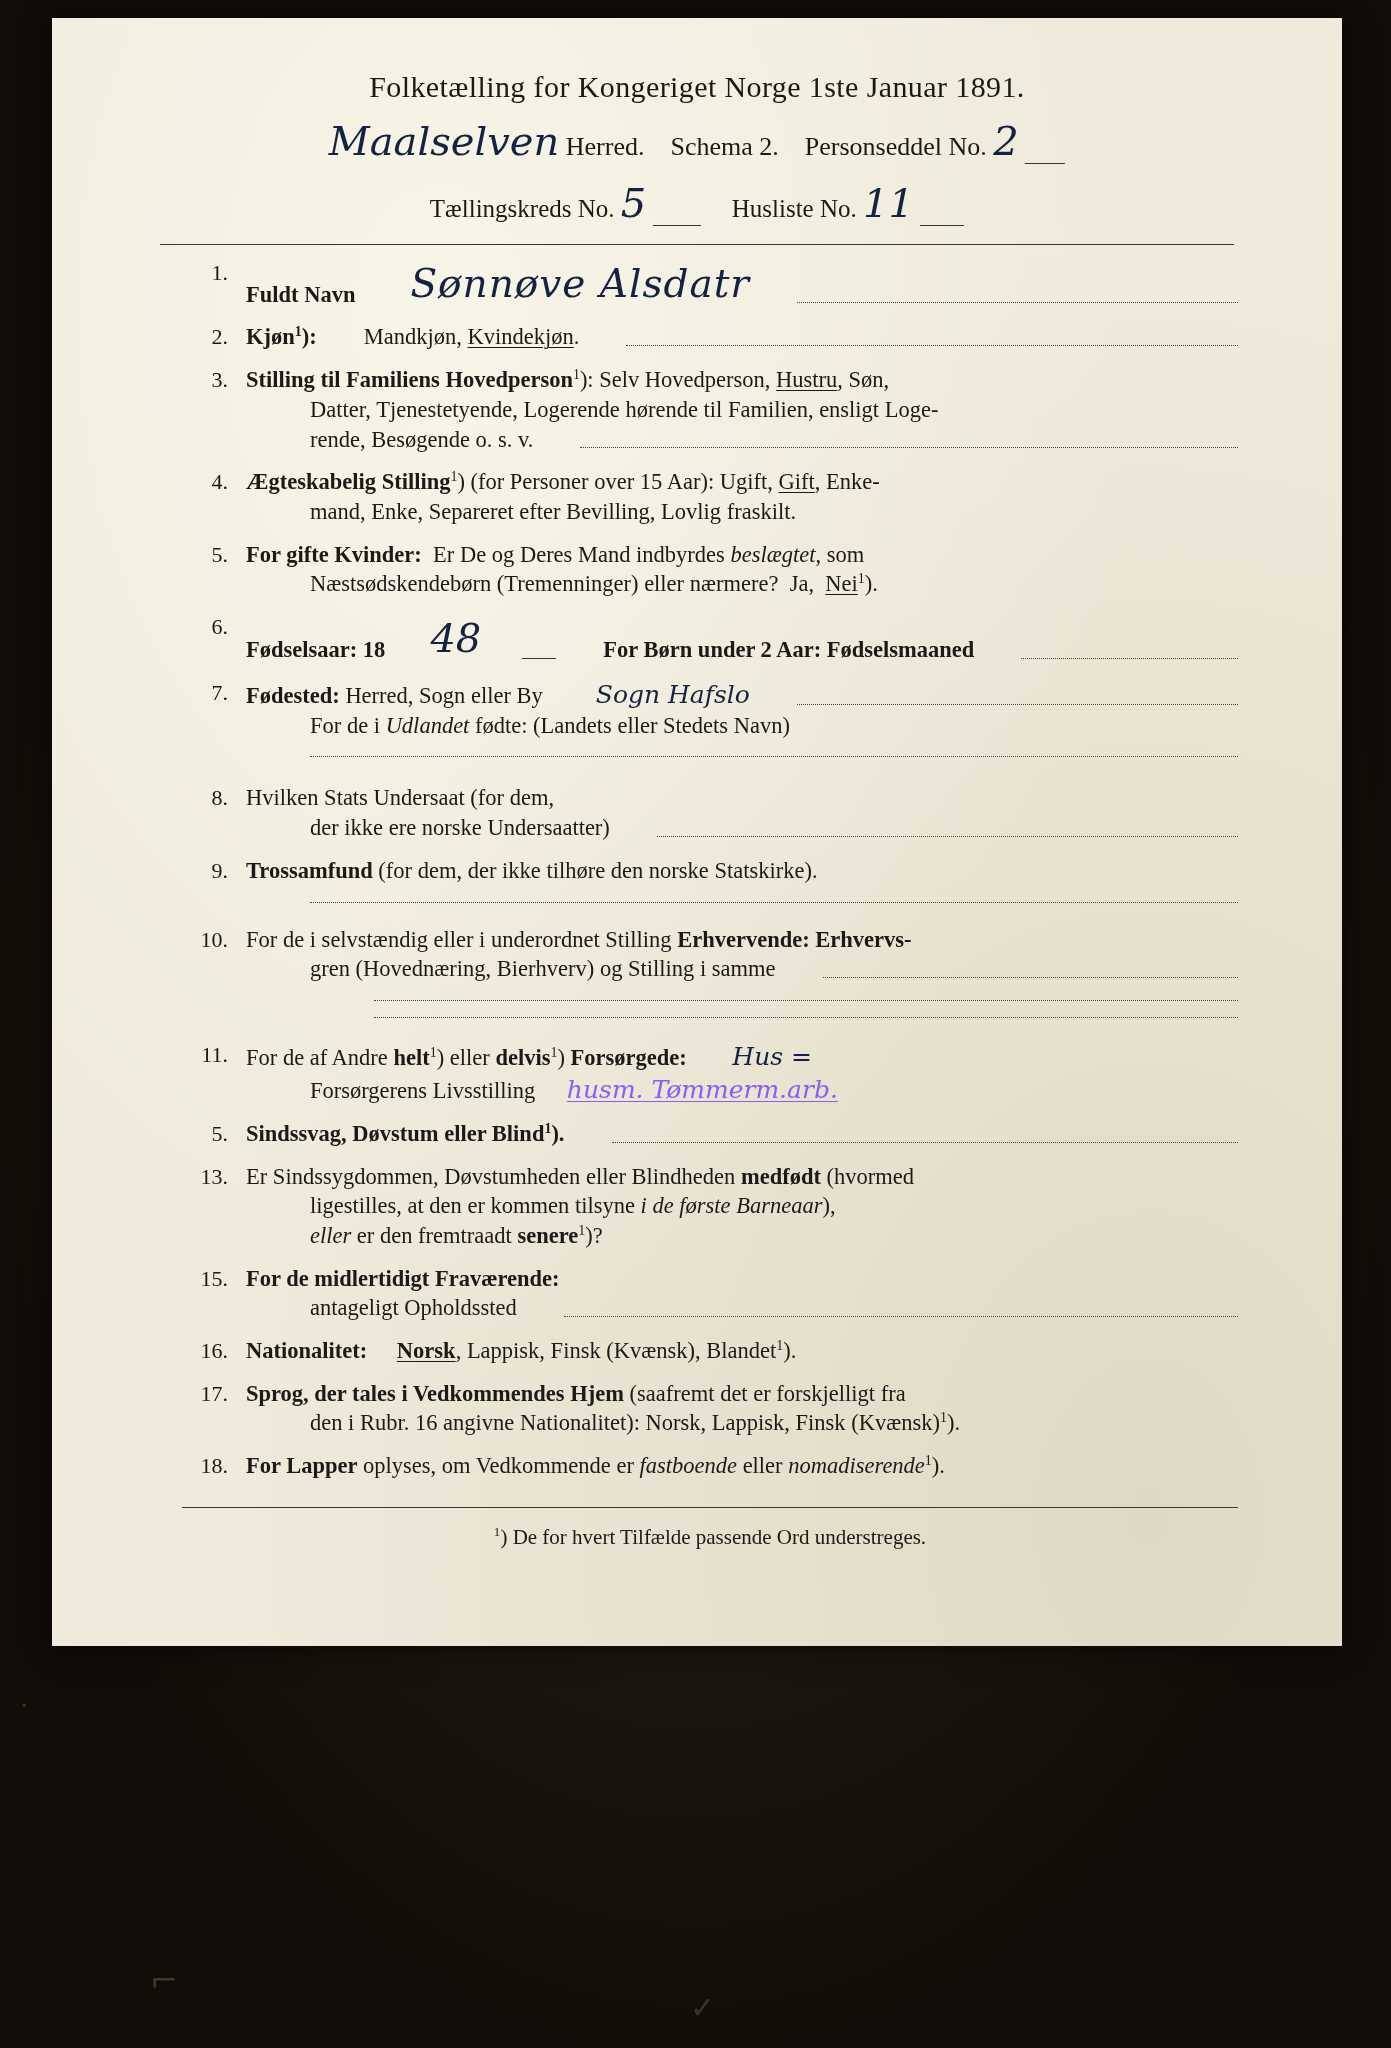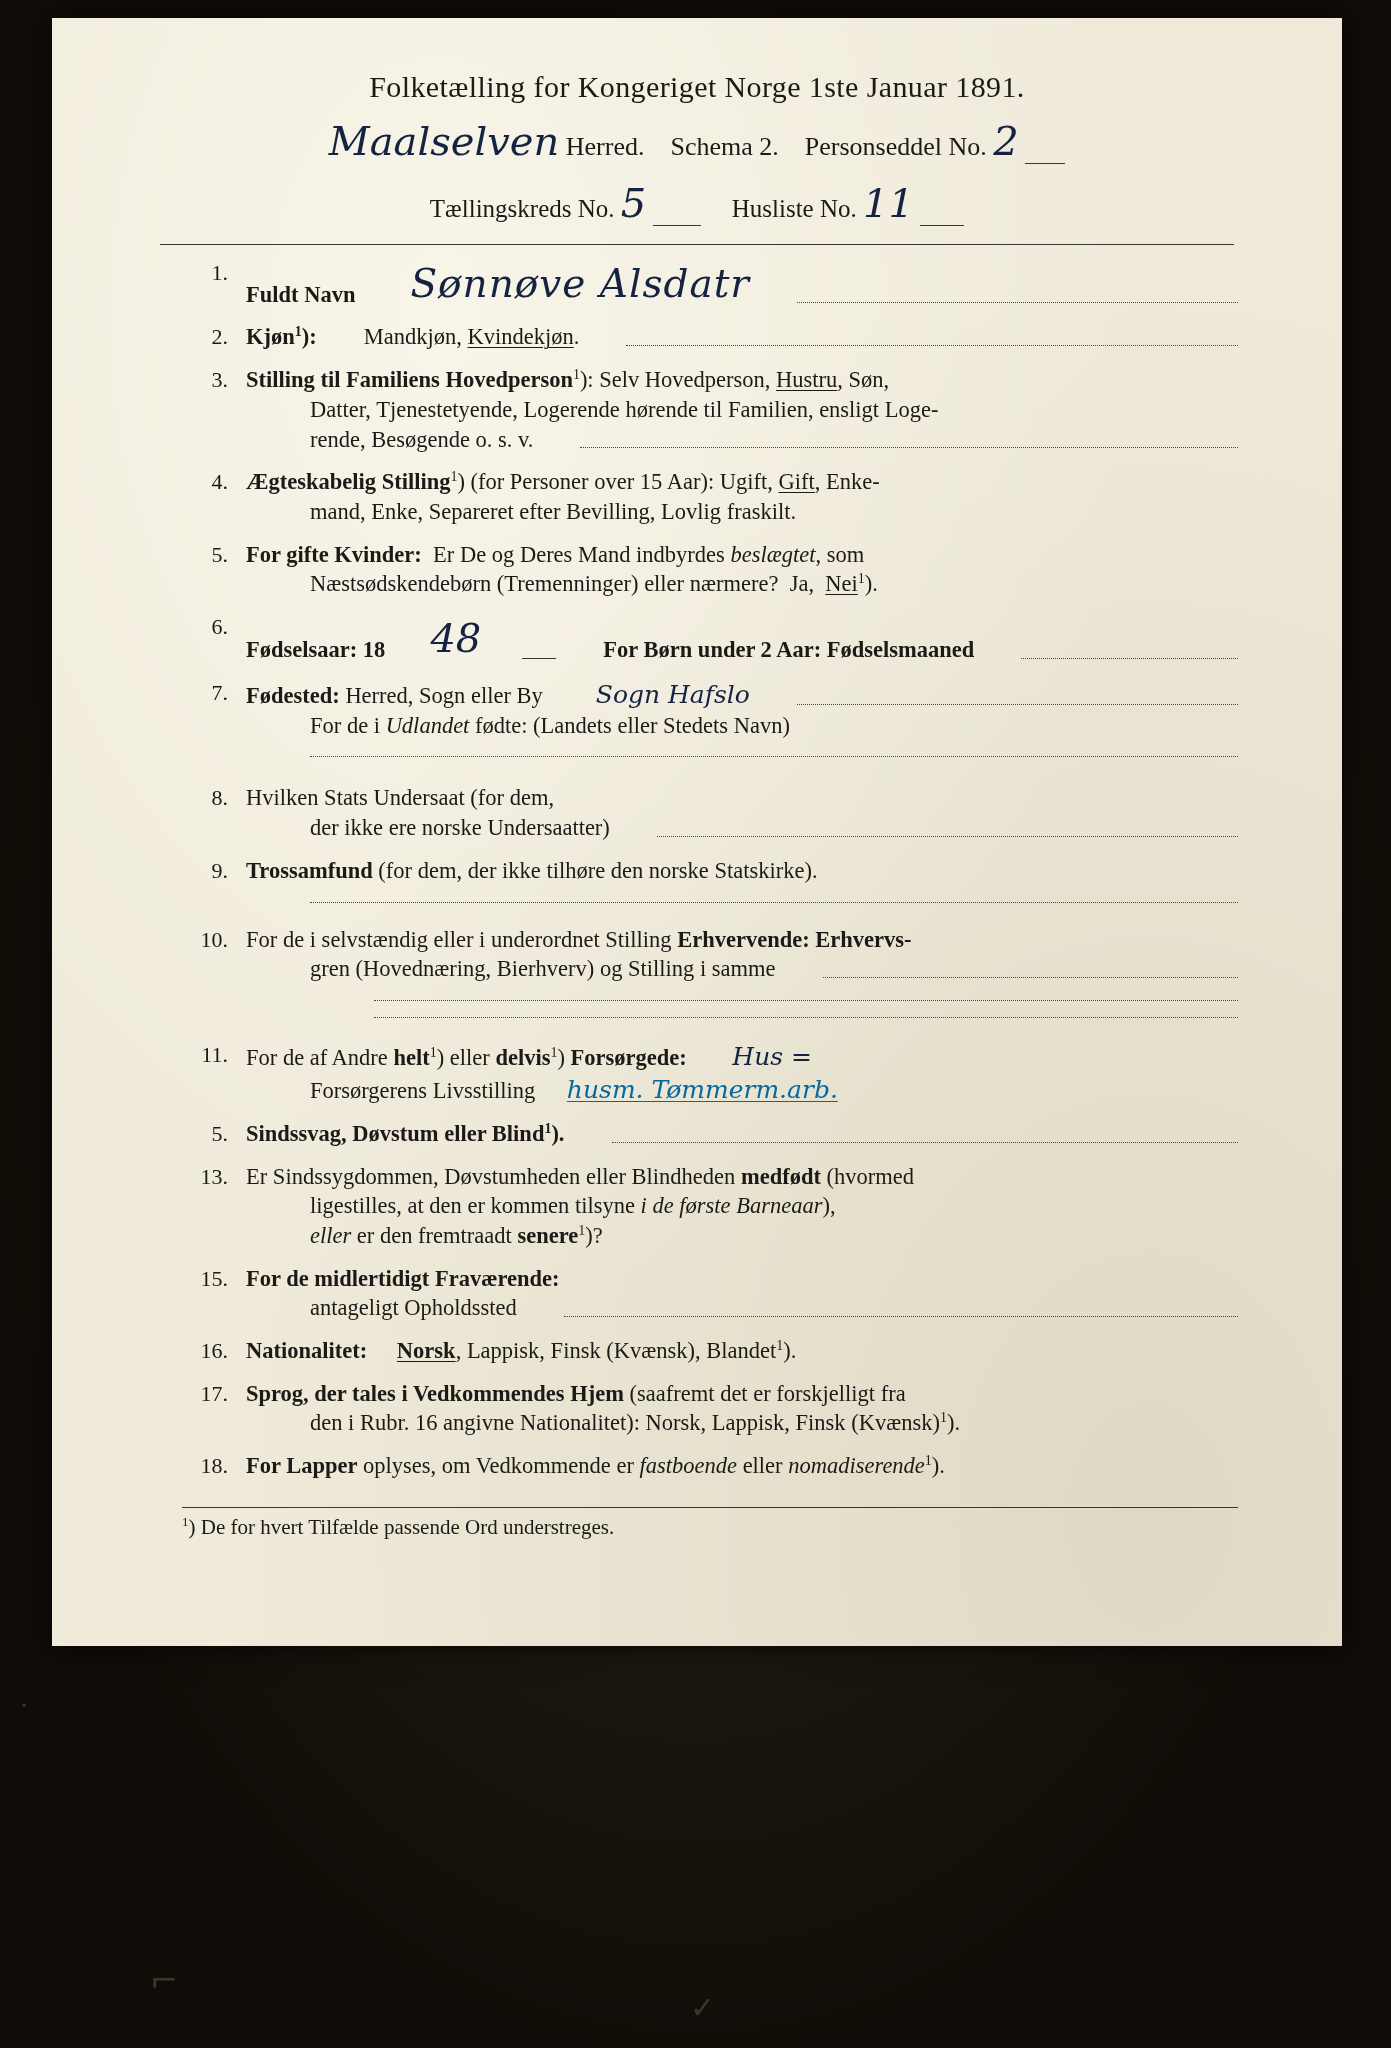--- a/index.html
+++ b/index.html
@@ -137,33 +137,33 @@
   .fullrule.indent2 { margin-left: 128px; }
 
   .ink {
     font-family: "DejaVu Serif", serif;
     font-style: italic;
     color: #14233f;
   }
   .ink-purple {
     font-family: "DejaVu Serif", serif;
     font-style: italic;
-    color: #0369a1;
+    color: #8b5cf6;
   }
   .name-ink {
     font-size: 39px;
     letter-spacing: 1px;
   }
   .small-ink { font-size: 25px; }
 
   .footnote {
     margin: 26px 104px 0 130px;
     border-top: 1.5px solid #3a3730;
-    padding-top: 6px;
-    text-align: left;
+    padding-top: 16px;
+    text-align: center;
     font-size: 21px;
   }
   .footnote .inner { display: inline-block; }
   sup { font-size: 0.62em; }
 
   
   .mark {
     position: absolute;
     color: #6b6450;
     font-family: "DejaVu Serif", serif;

